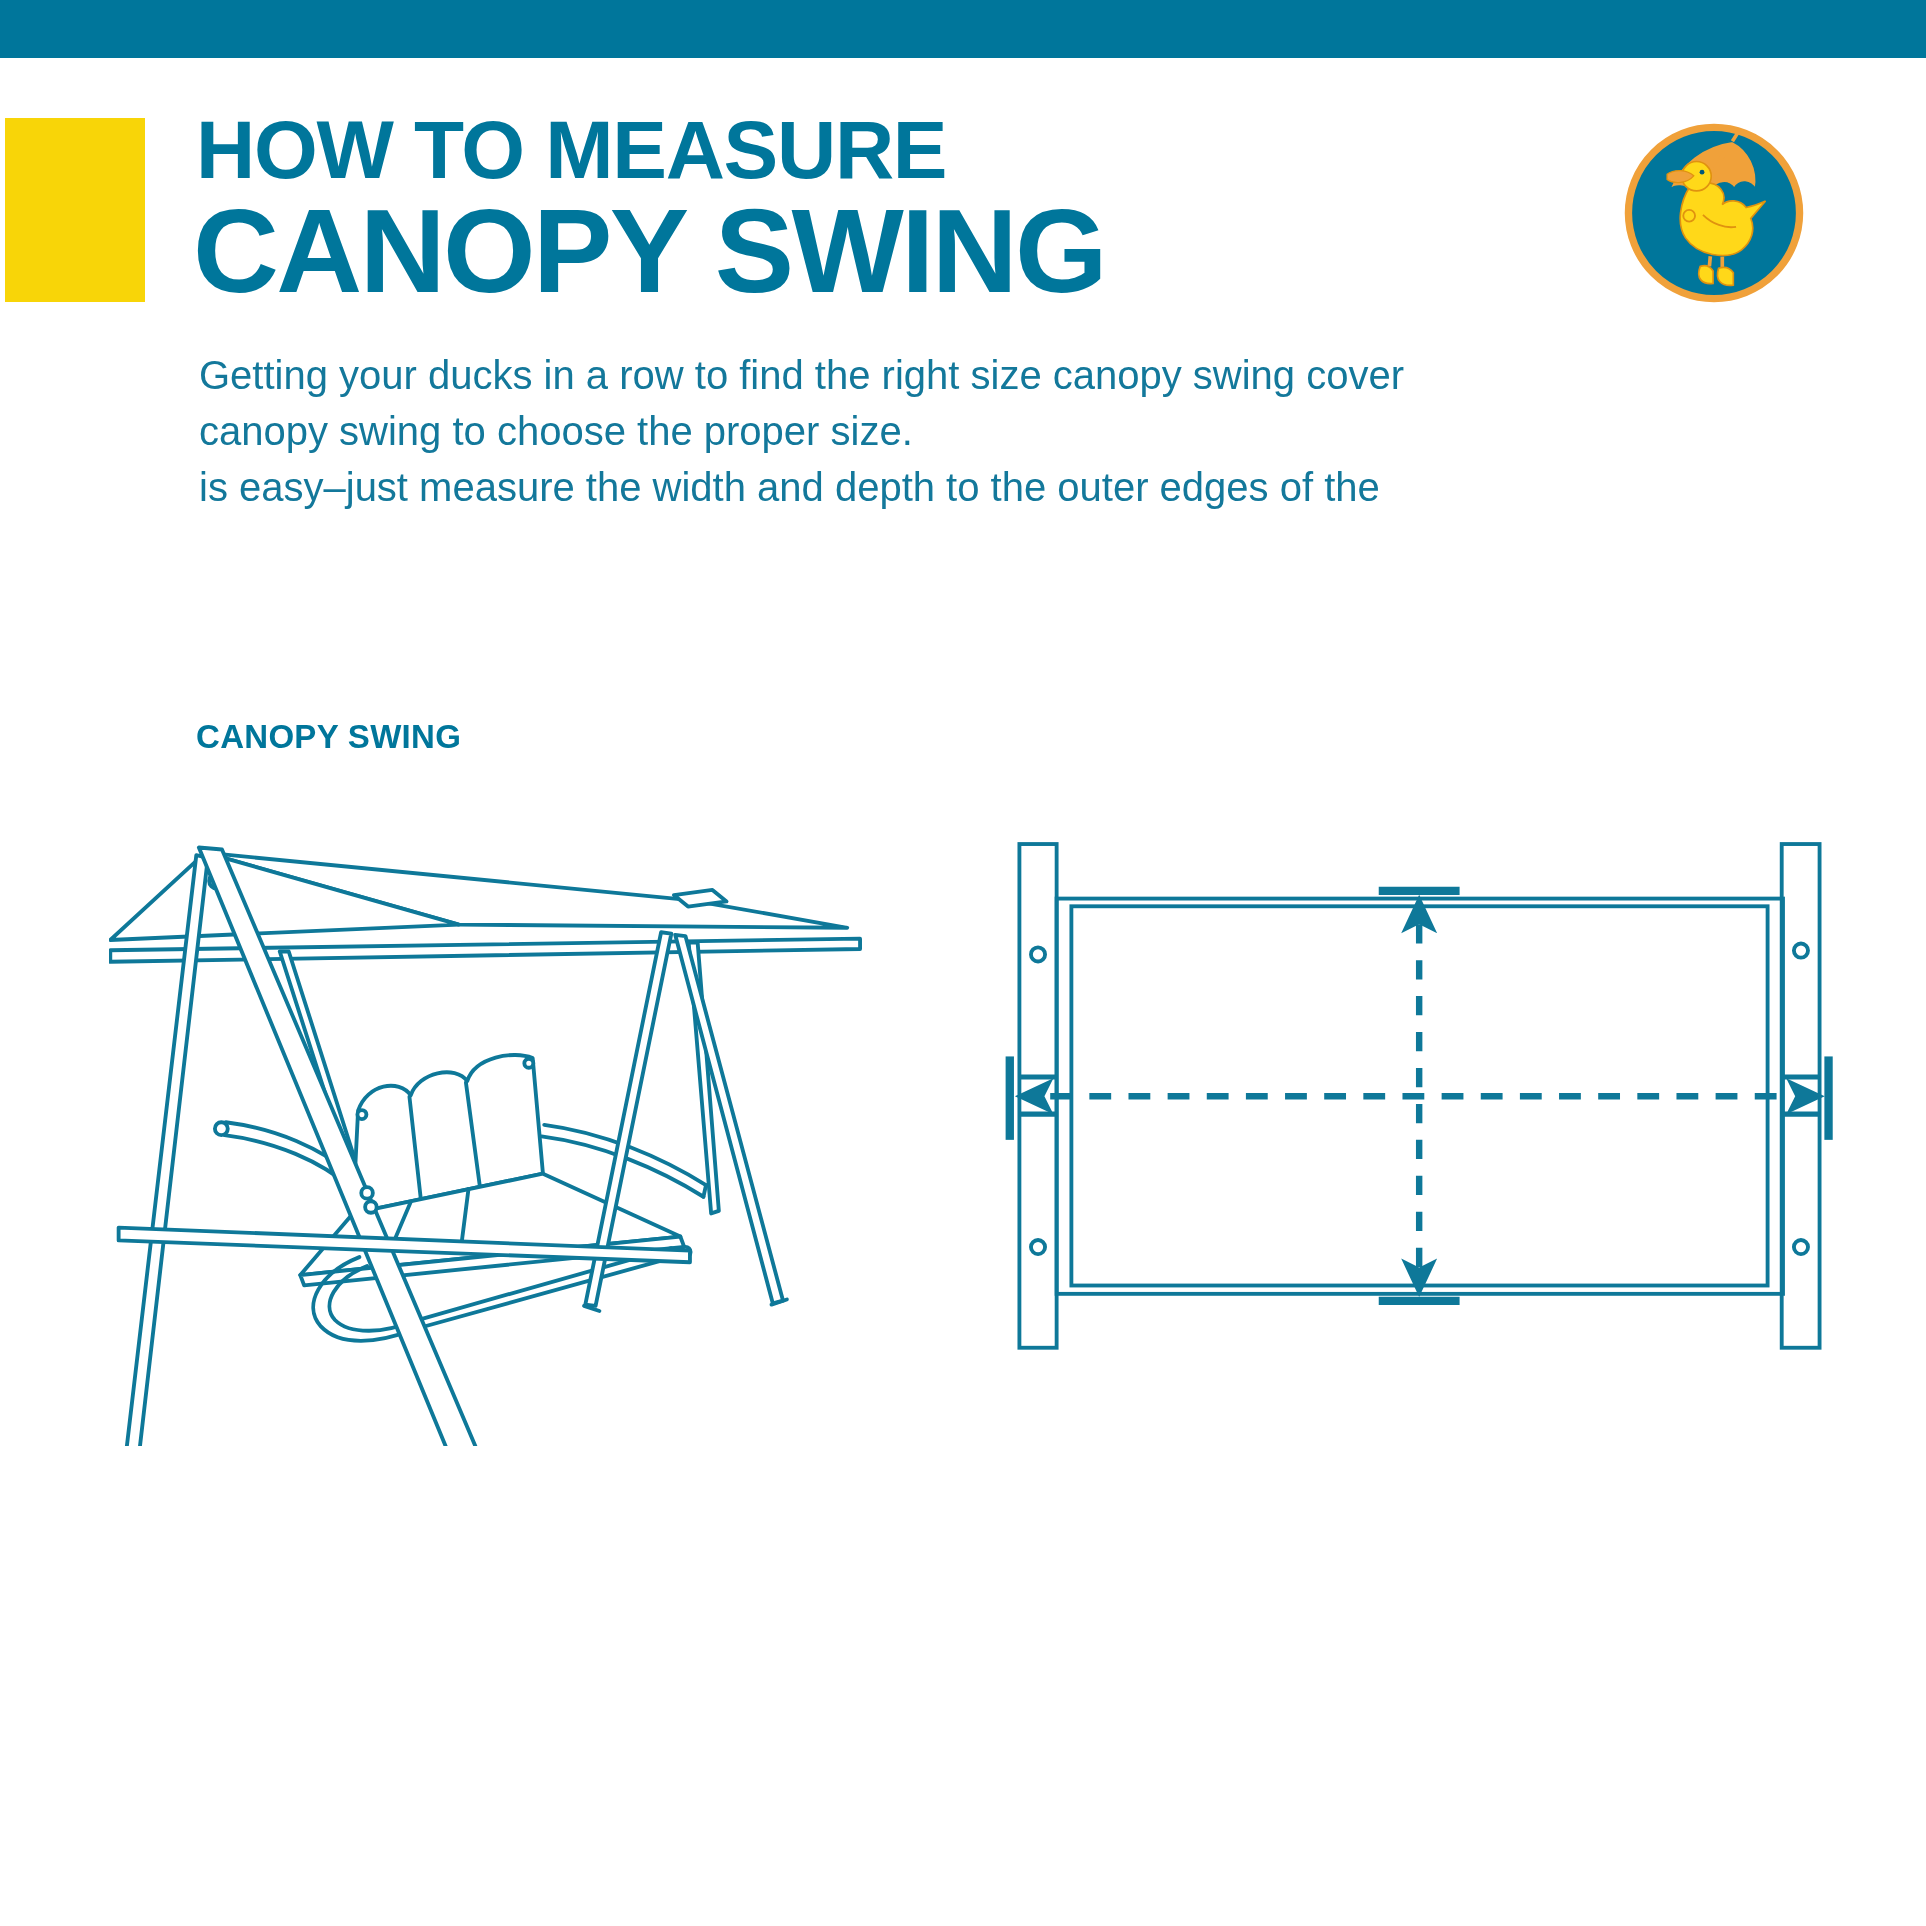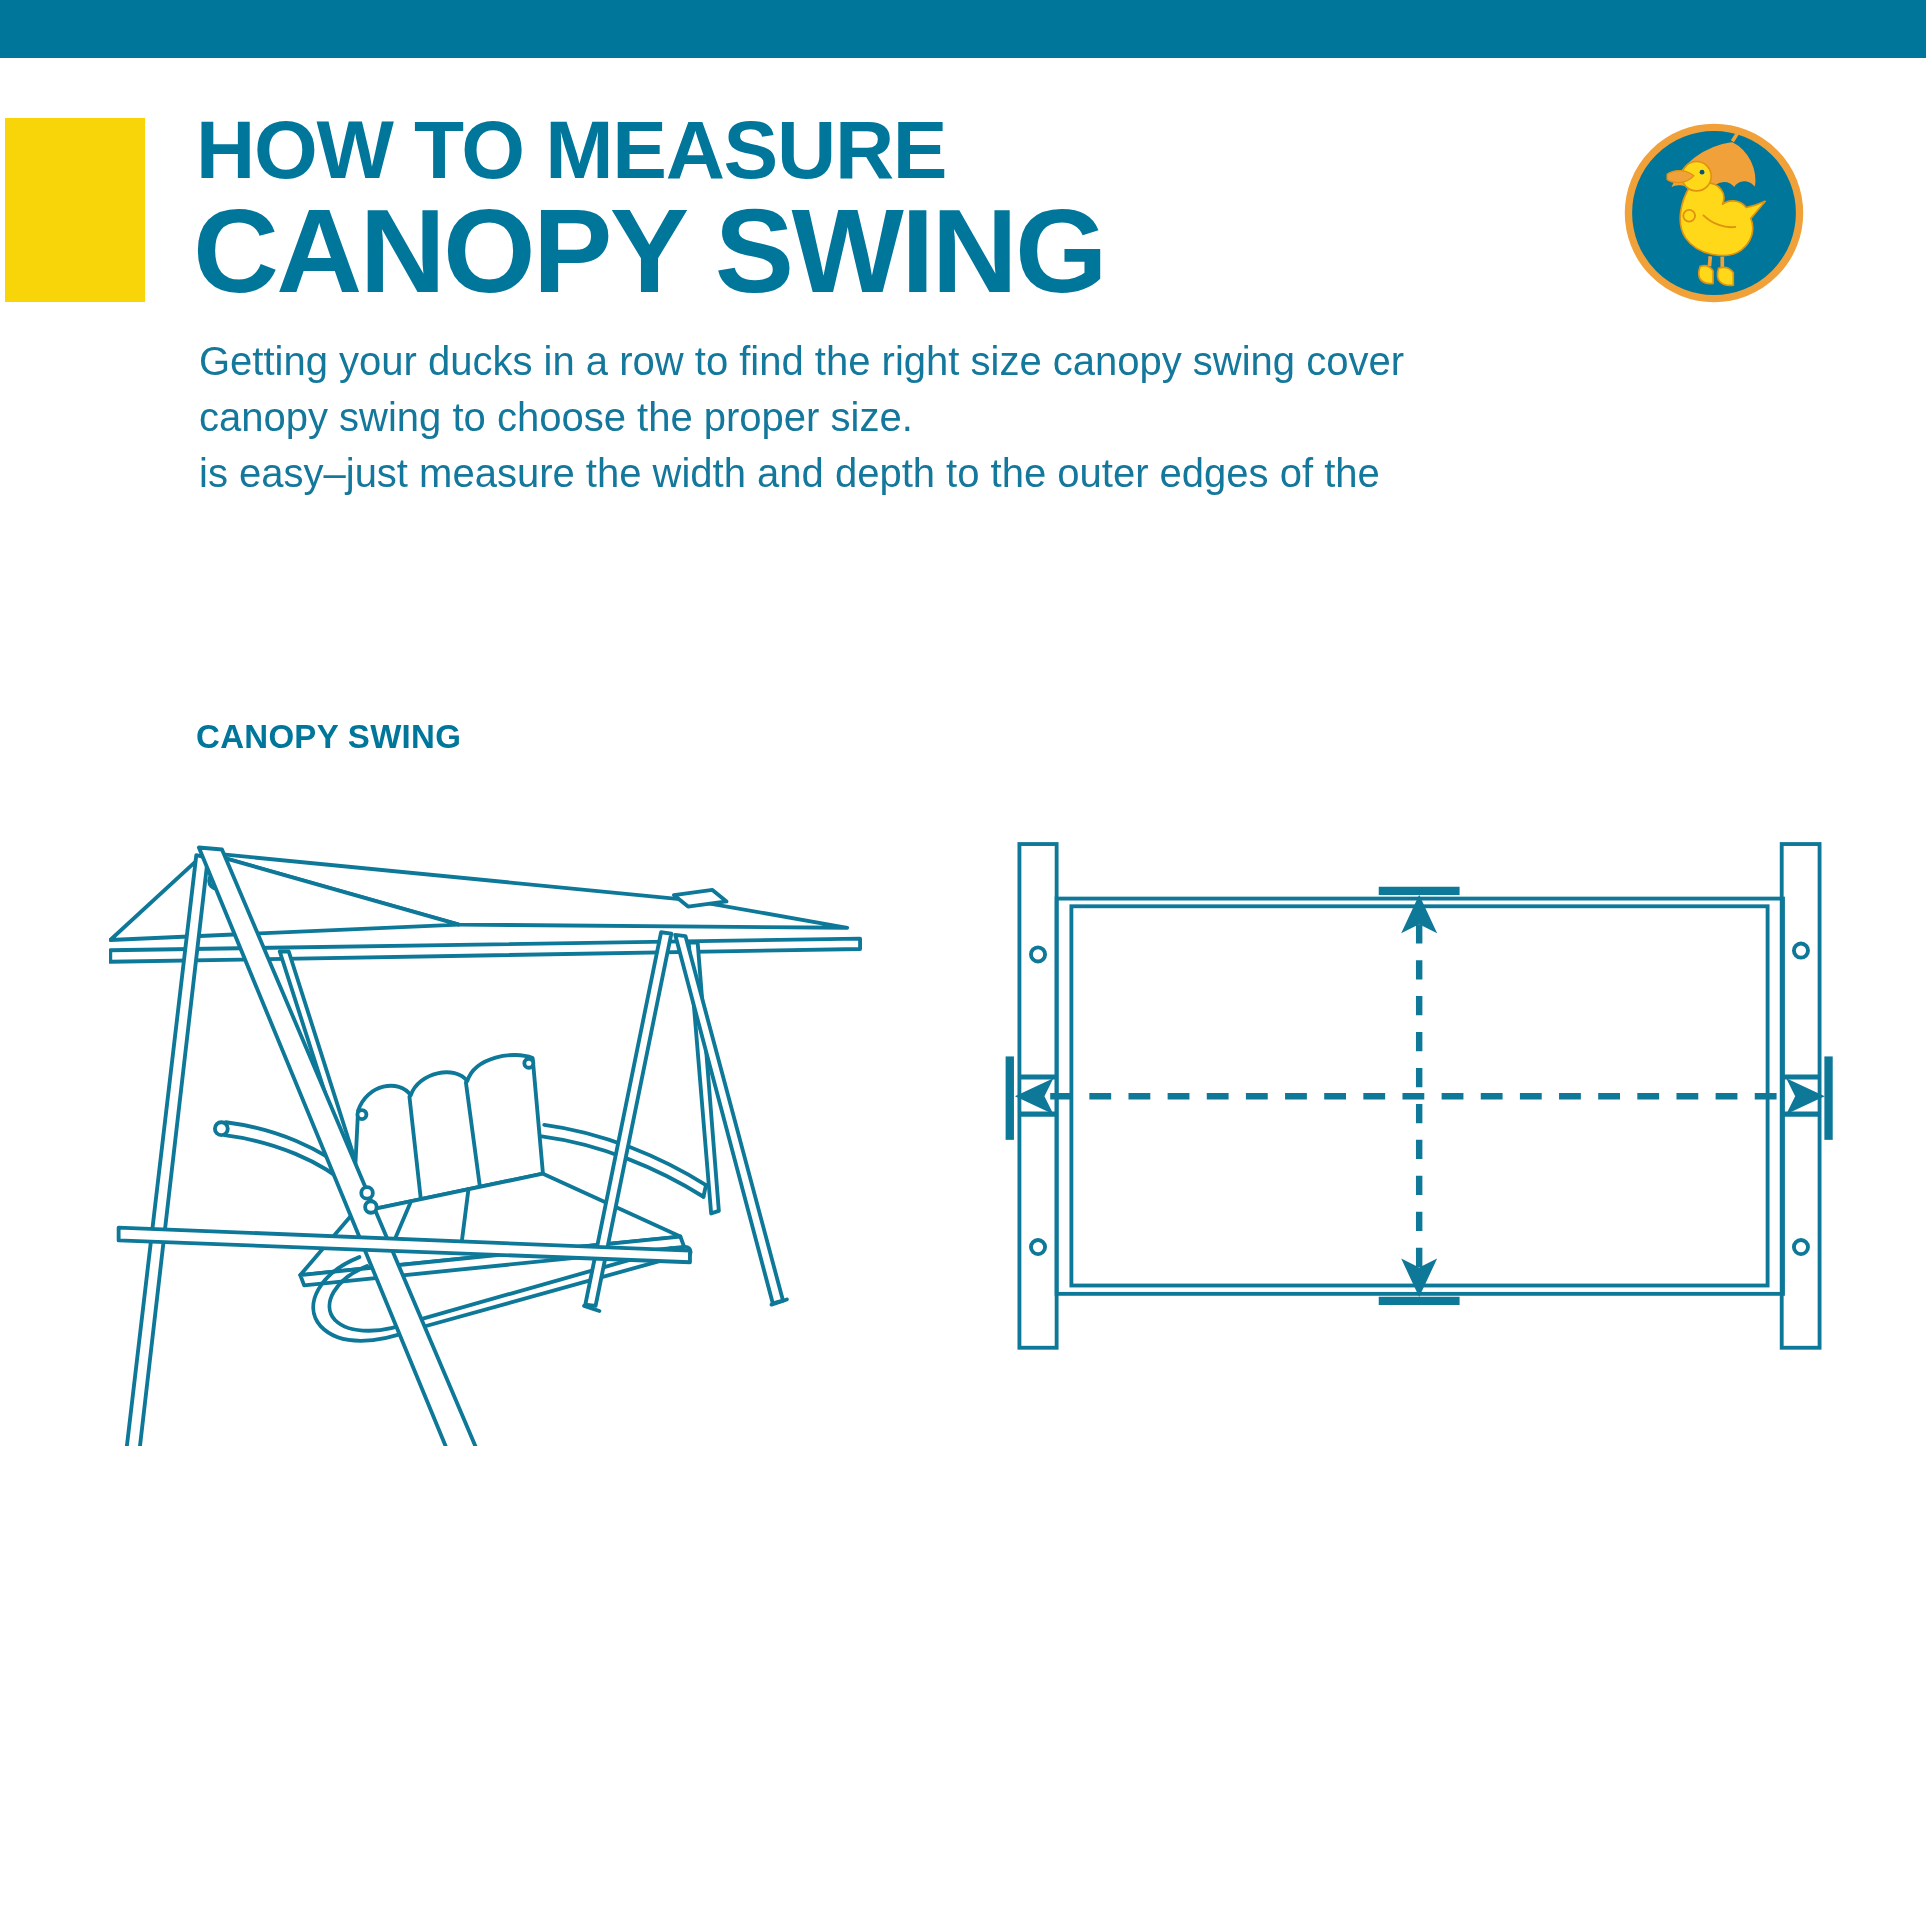--- a/index.html
+++ b/index.html
@@ -4,21 +4,21 @@
 <style>
   * { margin:0; padding:0; box-sizing:border-box; }
   html,body { width:1926px; height:1926px; background:#ffffff; font-family:"Liberation Sans", sans-serif; }
   .page { position:relative; width:1926px; height:1446px; overflow:hidden; background:#fff; }
 
   .topbar { position:absolute; left:0; top:0; width:1926px; height:58px; background:#00769B; }
   .yellow-square { position:absolute; left:5.1px; top:118px; width:140px; height:184px; background:#F8D508; }
   .title1 { position:absolute; left:196px; top:109px; font-size:82px; font-weight:700; color:#00769B; letter-spacing:-1.3px; line-height:1; white-space:nowrap; }
   .title2 { position:absolute; left:193px; top:191px; font-size:119px; font-weight:700; color:#00769B; letter-spacing:-2.6px; line-height:1; white-space:nowrap; }
 
-  .intro { position:absolute; left:199px; top:333px; font-size:40px; line-height:56px; color:#13789B; font-weight:400; }
+  .intro { position:absolute; left:199px; top:347px; font-size:40px; line-height:56px; color:#13789B; font-weight:400; }
   .intro span { display:block; white-space:nowrap; }
 
   .section-label { position:absolute; left:196px; top:718px; font-size:33px; font-weight:700; color:#00769B; letter-spacing:0.3px; white-space:nowrap; }
 
   .logo { position:absolute; left:1622px; top:121px; width:184px; height:184px; }
   .fig-swing { position:absolute; left:109px; top:828px; width:796px; height:681px; }
   .fig-diagram { position:absolute; left:989px; top:828px; width:886px; height:539px; }
 
   svg { display:block; }
 </style>

